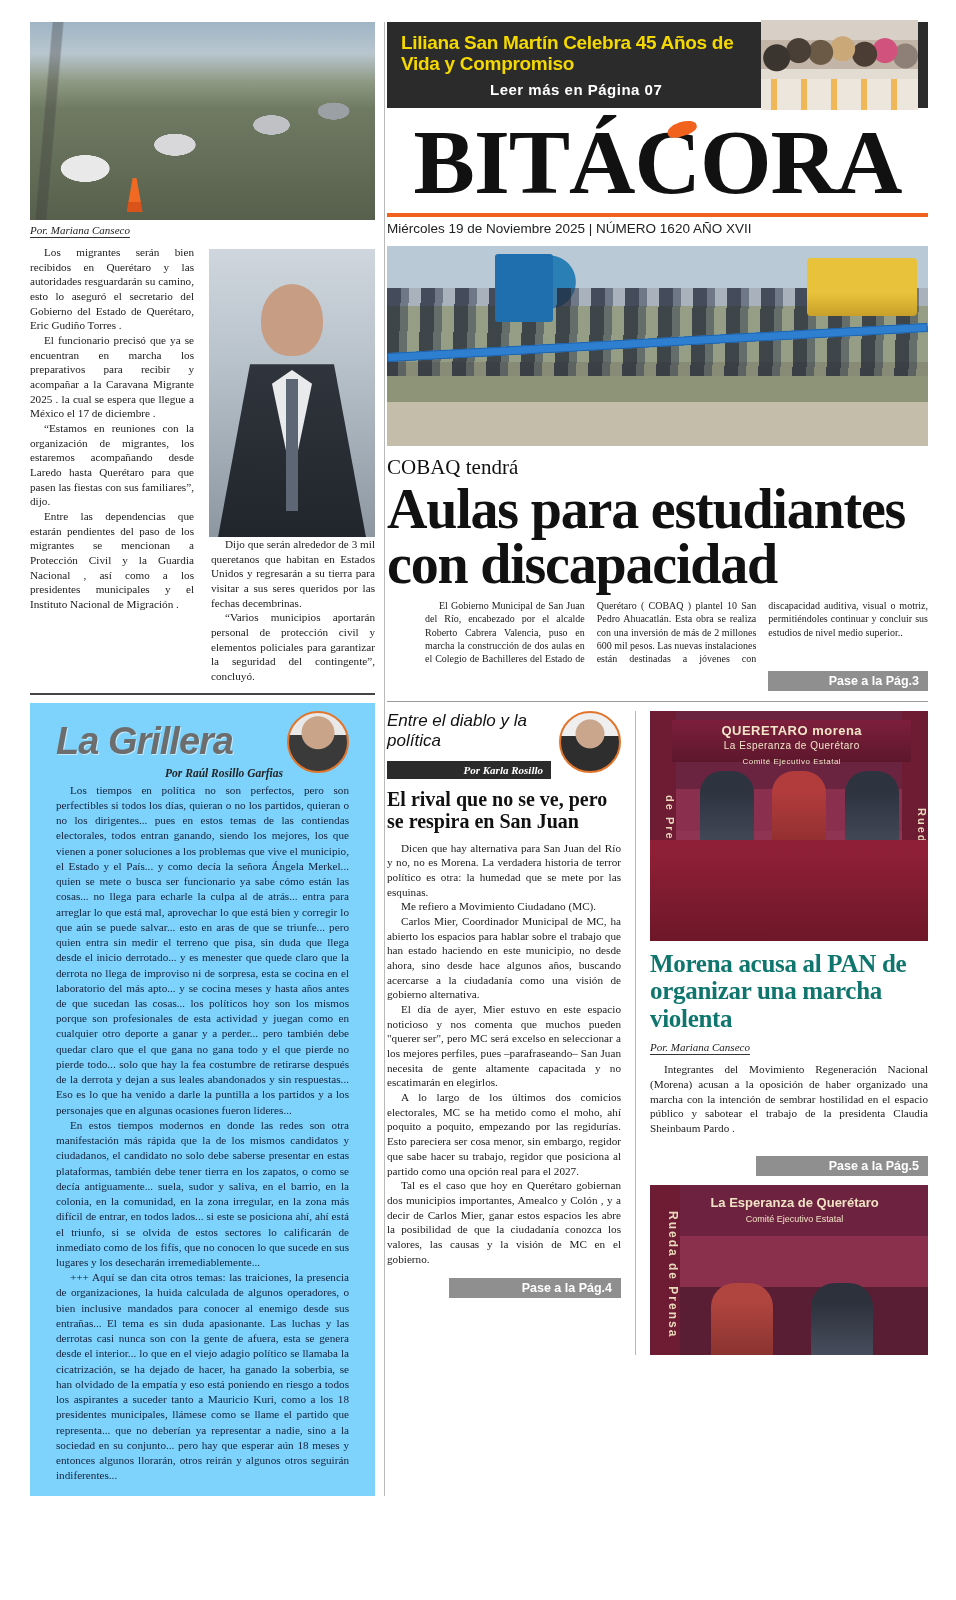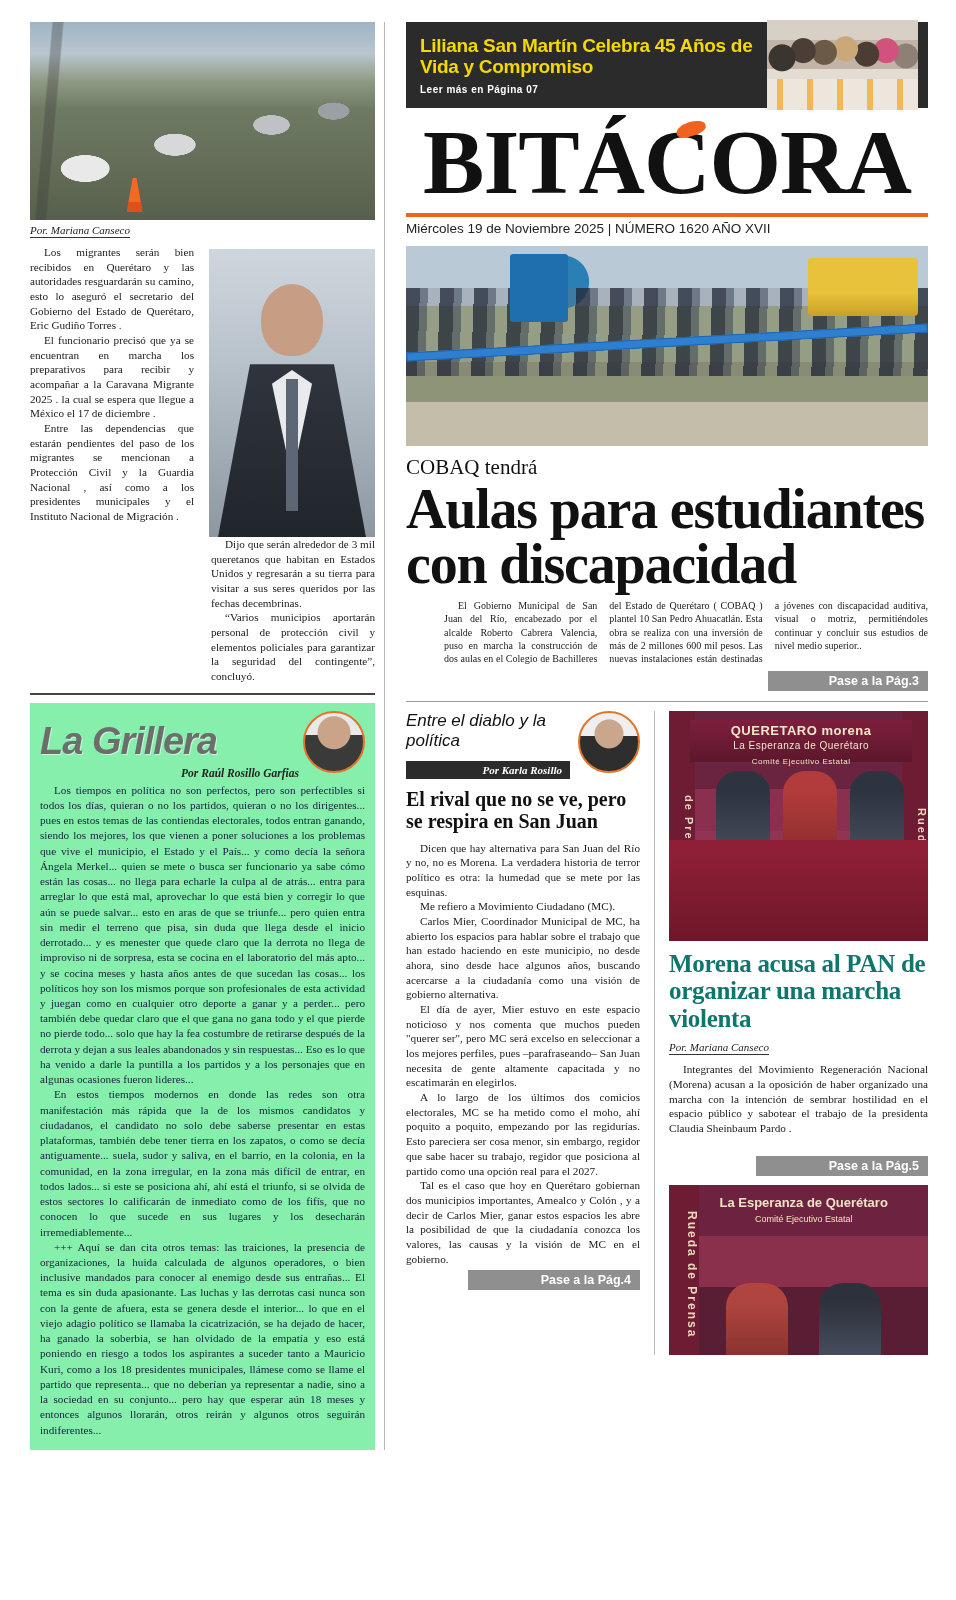--- a/index.html
+++ b/index.html
@@ -8,21 +8,21 @@
     background: #ffffff;
     font-family: "Liberation Serif", serif;
     overflow: hidden;
     position: relative;
   }
   .page { width: 956px; height: 1600px; position: relative; padding: 22px 28px 0 30px; }
 
   
   .top-row { display: flex; gap: 0; }
   .col-left { width: 345px; flex: 0 0 345px; }
-  .col-right { flex: 1 1 auto; padding-left: 21px; border-left: 1px solid #b9b9b9; margin-left: 9px; }
+  .col-right { flex: 1 1 auto; padding-left: 2px; border-left: 1px solid #b9b9b9; margin-left: 9px; }
 
   
   .photo { position: relative; overflow: hidden; background: #c9c6bd; }
   .ph-traffic {
     height: 198px; width: 100%;
     background:
       linear-gradient(180deg, #9fb5c6 0%, #b9c6cf 16%, #8f9a84 30%, #6f7a63 44%, #57604c 100%),
       #8a9180;
   }
   .ph-traffic::before {
@@ -189,22 +189,22 @@
   .promo {
     background: #2b2b2b; display: flex; align-items: center; justify-content: space-between;
     padding: 9px 10px 9px 14px; height: 86px;
   }
   .promo-text { flex: 1 1 auto; }
   .promo-title {
     color: #f5d800; font-family: "Liberation Sans", sans-serif; font-weight: bold;
     font-size: 19px; line-height: 1.12; letter-spacing:-.3px;
   }
   .promo-sub {
-    color: #ffffff; font-family: "Liberation Sans", sans-serif; font-size: 10px;
-    font-weight: bold; text-align: left; margin-top: 7px; letter-spacing:.5px; padding-right:10px;
+    color: #ffffff; font-family: "Liberation Sans", sans-serif; font-size: 15px;
+    font-weight: bold; text-align: center; margin-top: 7px; letter-spacing:.5px; padding-right:10px;
   }
 
   
   .masthead { text-align: center; padding-top: 12px; position: relative; }
   .mast-word {
     font-family: "Liberation Serif", serif; font-weight: bold; font-size: 92px;
     letter-spacing: -1px; line-height: .92; color: #111; position: relative; display:inline-block;
   }
   .mast-accent {
     position: absolute; left: 253px; top: 2px; width: 30px; height: 14px;
@@ -226,21 +226,21 @@
   }
   .body-3col { column-count: 3; column-gap: 12px; font-size: 10px; line-height: 1.31; text-align: justify; color:#1a1a1a;margin-left:38px; }
   .body-3col p { text-indent: 14px; margin: 0; }
 
   .pase {
     background: #8f8f8f; color: #fff; font-family: "Liberation Sans", sans-serif;
     font-weight: bold; font-size: 12.5px; text-align: right; padding: 3px 9px; margin-top: 6px;
   }
 
   
-  .grillera-box { background: #86efac; padding: 8px 10px 12px; }
+  .grillera-box { background: #7dd3fc; padding: 8px 26px 12px; }
   .grillera-head { display: flex; align-items: center; justify-content: space-between; }
   .grillera-title {
     font-family: "Liberation Sans", sans-serif; font-style: italic; font-weight: bold;
     font-size: 38px; color: #6d6d6d; letter-spacing: -1px; text-shadow: 1px 1px 0 #ffffff88;
   }
   .grillera-by {
     font-family:"Liberation Serif", serif; font-style: italic; font-weight: bold; font-size: 11.5px;
     color: #222; text-align: right; margin: -6px 66px 4px 0;
   }
   .grillera-body { font-size: 11.2px; line-height: 1.36; text-align: justify; color: #15203a; }
@@ -278,20 +278,21 @@
       </div>
 
       <div style="overflow:hidden;">
         <div class="photo ph-person">
           <div class="shirt"></div>
           <div class="tie"></div>
         </div>
         <div class="body-1col" style="width:164px; float:left;">
           <p>Los migrantes serán bien recibidos en Querétaro y las autoridades resguardarán su camino, esto lo aseguró el secretario del Gobierno del Estado de Querétaro, Eric Gudiño Torres .</p>
           <p>El funcionario precisó que ya se encuentran en marcha los preparativos para recibir y acompañar a la Caravana Migrante 2025 . la cual se espera que llegue a México el 17 de diciembre .</p>
+          <p>“Estamos en reuniones con la organización de migrantes, los estaremos acompañando desde Laredo hasta Querétaro para que pasen las fiestas con sus familiares”, dijo.</p>
           <p>Entre las dependencias que estarán pendientes del paso de los migrantes se mencionan a Protección Civil y la Guardia Nacional , así como a los presidentes municipales y el Instituto Nacional de Migración .</p>
         </div>
         <div class="body-1col" style="width:164px; float:right; clear:right; margin-top:-4px;">
           <p>Dijo que serán alrededor de 3 mil queretanos que habitan en Estados Unidos y regresarán a su tierra para visitar a sus seres queridos por las fechas decembrinas.</p>
           <p>“Varios municipios aportarán personal de protección civil y elementos policiales para garantizar la seguridad del contingente”, concluyó.</p>
         </div>
       </div>
 
       <div style="clear:both;"></div>
       <div class="rule-med"></div>
@@ -363,21 +364,21 @@
 
           <div class="body-1col">
             <p>Dicen que hay alternativa para San Juan del Río y no, no es Morena. La verdadera historia de terror político es otra: la humedad que se mete por las esquinas.</p>
             <p>Me refiero a Movimiento Ciudadano (MC).</p>
             <p>Carlos Mier, Coordinador Municipal de MC, ha abierto los espacios para hablar sobre el trabajo que han estado haciendo en este municipio, no desde ahora, sino desde hace algunos años, buscando acercarse a la ciudadanía como una visión de gobierno alternativa.</p>
             <p>El día de ayer, Mier estuvo en este espacio noticioso y nos comenta que muchos pueden "querer ser", pero MC será excelso en seleccionar a los mejores perfiles, pues –parafraseando– San Juan necesita de gente altamente capacitada y no escatimarán en elegirlos.</p>
             <p>A lo largo de los últimos dos comicios electorales, MC se ha metido como el moho, ahí poquito a poquito, empezando por las regidurías. Esto pareciera ser cosa menor, sin embargo, regidor que sabe hacer su trabajo, regidor que posiciona al partido como una opción real para el 2027.</p>
             <p>Tal es el caso que hoy en Querétaro gobiernan dos municipios importantes, Amealco y Colón , y a decir de Carlos Mier, ganar estos espacios les abre la posibilidad de que la ciudadanía conozca los valores, las causas y la visión de MC en el gobierno.</p>
           </div>
           <div style="display:flex; justify-content:flex-end;">
-            <div class="pase" style="width:172px; margin-top:4px;">Pase a la Pág.4</div>
+            <div class="pase" style="width:172px; margin-top:12px;">Pase a la Pág.4</div>
           </div>
         </div>
 
         <div class="vdiv" style="flex:1 1 auto; padding-left:14px;">
 
           <div class="photo ph-morena">
             <div class="vband">de Prensa</div>
             <div class="vband right">Rueda</div>
             <div class="hdr">
               <span>QUERETARO morena</span><br>

